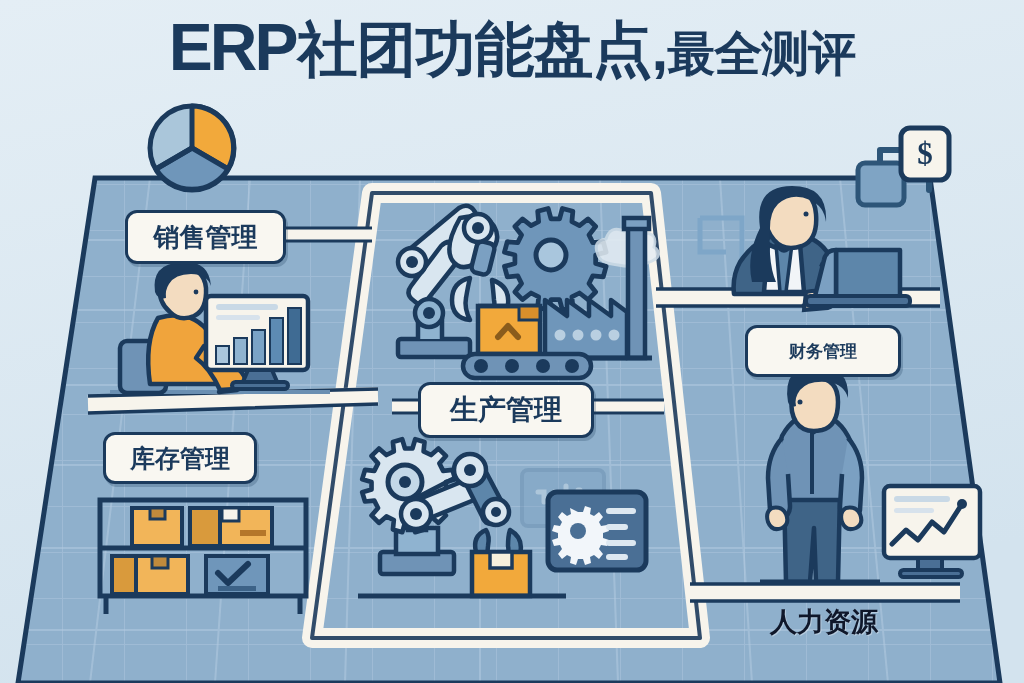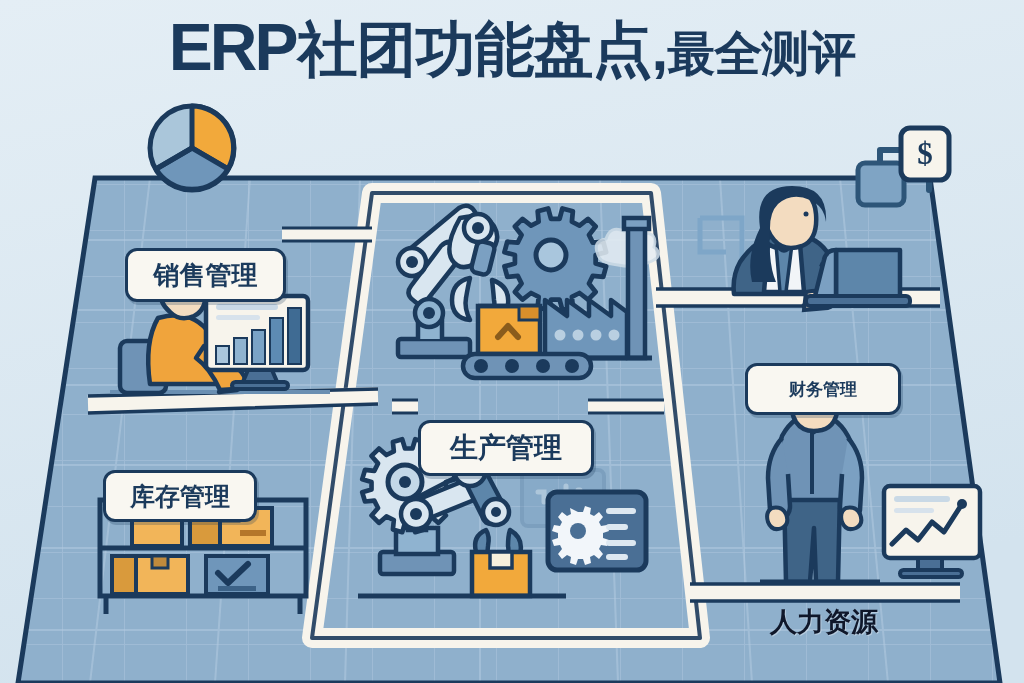--- a/index.html
+++ b/index.html
@@ -26,21 +26,20 @@
   .t1 .small,.t2 .small{font-size:48px;}
 
   
   .chip{
     position:absolute;z-index:30;
     background:#f9f7f1;border:3px solid #1b3a5c;border-radius:12px;
     color:#1b3a5c;font-weight:bold;
     display:flex;align-items:center;justify-content:center;
     box-shadow:2px 3px 0 rgba(27,58,92,.25);
     white-space:nowrap;
-    margin-top:38px;
   }
   #chip-sales{left:125px;top:210px;width:155px;height:48px;font-size:26px;}
   #chip-inventory{left:103px;top:432px;width:148px;height:46px;font-size:25px;}
   #chip-production{left:418px;top:382px;width:170px;height:50px;font-size:28px;}
   #chip-finance{left:745px;top:325px;width:150px;height:46px;font-size:17px;}
   #label-hr{
     position:absolute;left:770px;top:604px;z-index:30;
     color:#0f172a;font-weight:bold;font-size:27px;white-space:nowrap;
     text-shadow:1px 1px 0 rgba(255,255,255,.35);
   }

